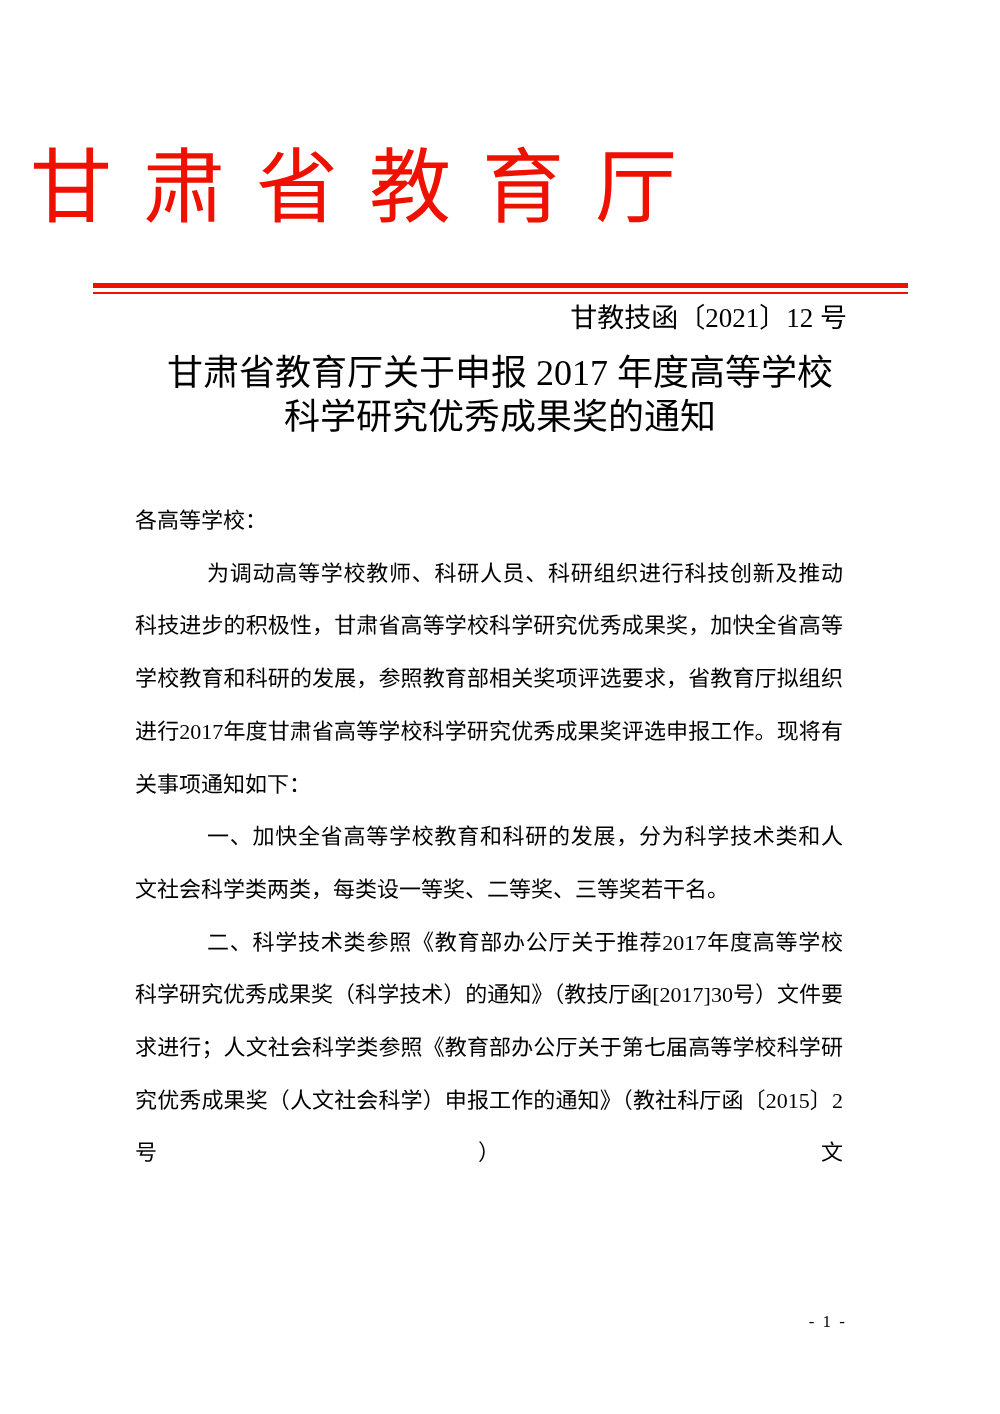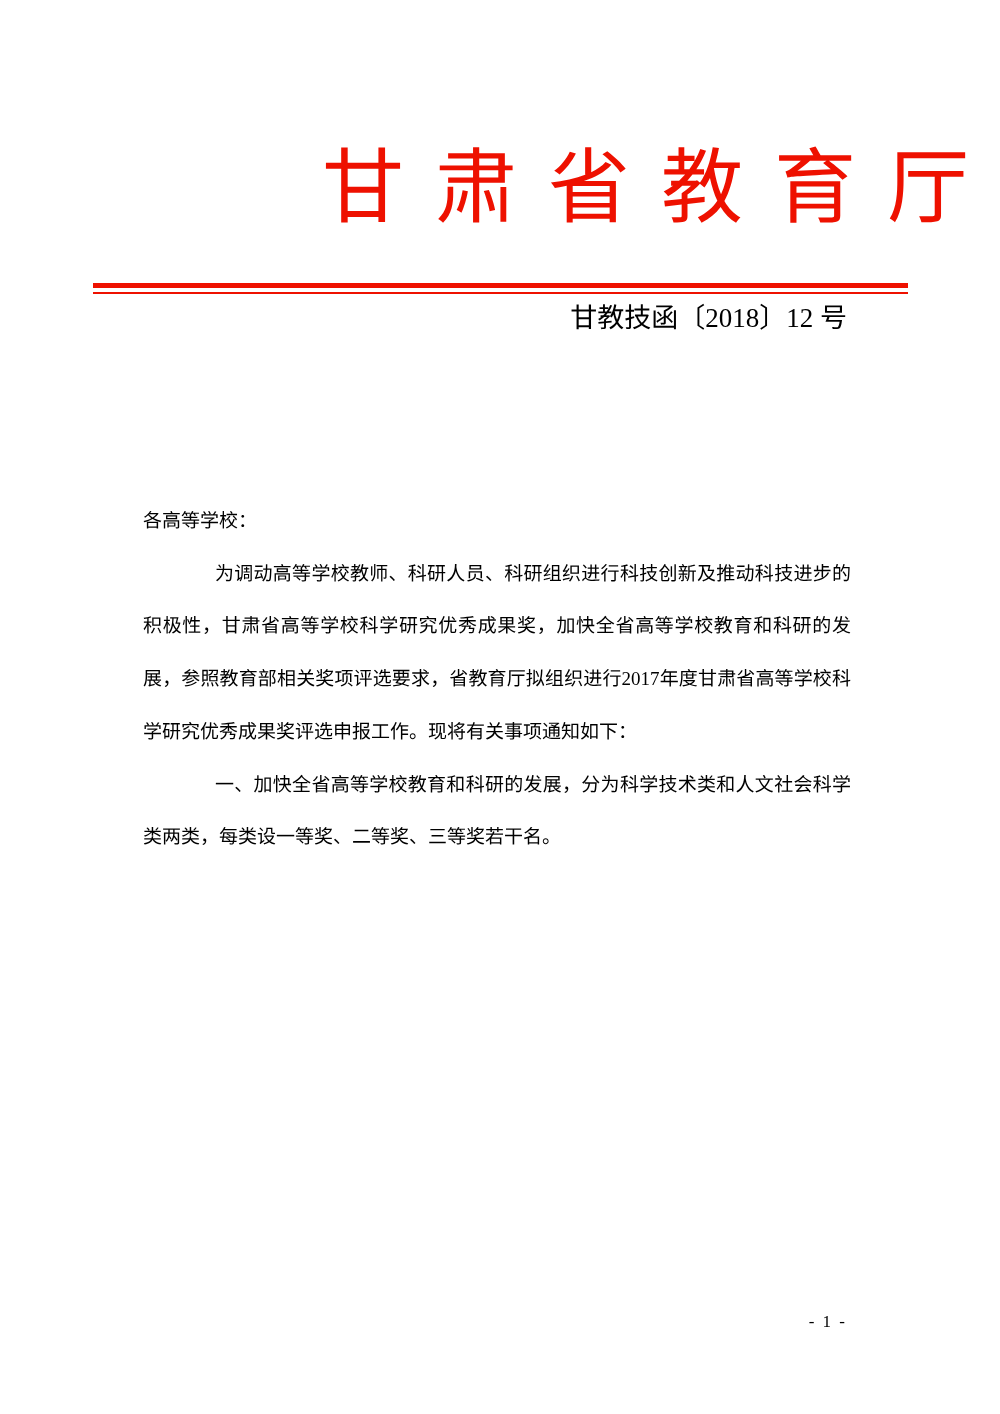--- a/index.html
+++ b/index.html
@@ -17,27 +17,27 @@
     font-family: "Liberation Serif", "DejaVu Serif", serif;
     color: #000000;
   }
 
   
   .agency {
     position: absolute;
     top: 145px;
     left: 0;
     right: 0;
-    text-align: right;
+    text-align: left;
     font-size: 82px;
     line-height: 88px;
     font-weight: normal;
     color: var(--accent-red, #ee1100);
     letter-spacing: 31px;
-    padding-left: 1px;
+    padding-left: 30px;
     white-space: nowrap;
   }
 
   
   .rule-wrap {
     position: absolute;
     top: 283px;
     left: 93px;
     width: 815px;
   }
@@ -72,25 +72,24 @@
     line-height: 44px;
     font-weight: normal;
   }
 
   
   .body-text {
     position: absolute;
     top: 495px;
     left: 135px;
     width: 708px;
-    font-size: 19px;
+    font-size: 22px;
     line-height: 52.7px;
     text-align: justify;
     text-justify: inter-ideograph;
-    margin-left: 8px;
   }
   .body-text p {
     margin: 0;
     padding: 0;
   }
   .salutation {
     text-indent: 0;
   }
   .para {
     text-indent: 72px;
@@ -116,24 +115,29 @@
 
 <div class="page">
 
   <div class="agency">甘肃省教育厅</div>
 
   <div class="rule-wrap">
     <div class="rule-thick"></div>
     <div class="rule-thin"></div>
   </div>
 
-  <div class="doc-number">甘教技函〔2018〕12 号</div>
+  <div class="doc-number">甘教技函〔2021〕12 号</div>
 
+  <div class="doc-title">
+    <div>甘肃省教育厅关于申报 2017 年度高等学校</div>
+    <div>科学研究优秀成果奖的通知</div>
+  </div>
 
   <div class="body-text">
     <p class="salutation">各高等学校：</p>
     <p class="para">为调动高等学校教师、科研人员、科研组织进行科技创新及推动科技进步的积极性，甘肃省高等学校科学研究优秀成果奖，加快全省高等学校教育和科研的发展，参照教育部相关奖项评选要求，省教育厅拟组织进行2017年度甘肃省高等学校科学研究优秀成果奖评选申报工作。现将有关事项通知如下：</p>
     <p class="para">一、加快全省高等学校教育和科研的发展，分为科学技术类和人文社会科学类两类，每类设一等奖、二等奖、三等奖若干名。</p>
+    <p class="para continued">二、科学技术类参照《教育部办公厅关于推荐2017年度高等学校科学研究优秀成果奖（科学技术）的通知》（教技厅函[2017]30号）文件要求进行；人文社会科学类参照《教育部办公厅关于第七届高等学校科学研究优秀成果奖（人文社会科学）申报工作的通知》（教社科厅函〔2015〕2号）文</p>
   </div>
 
   <div class="page-number">- 1 -</div>
 
 </div>
 
 </body></html>

